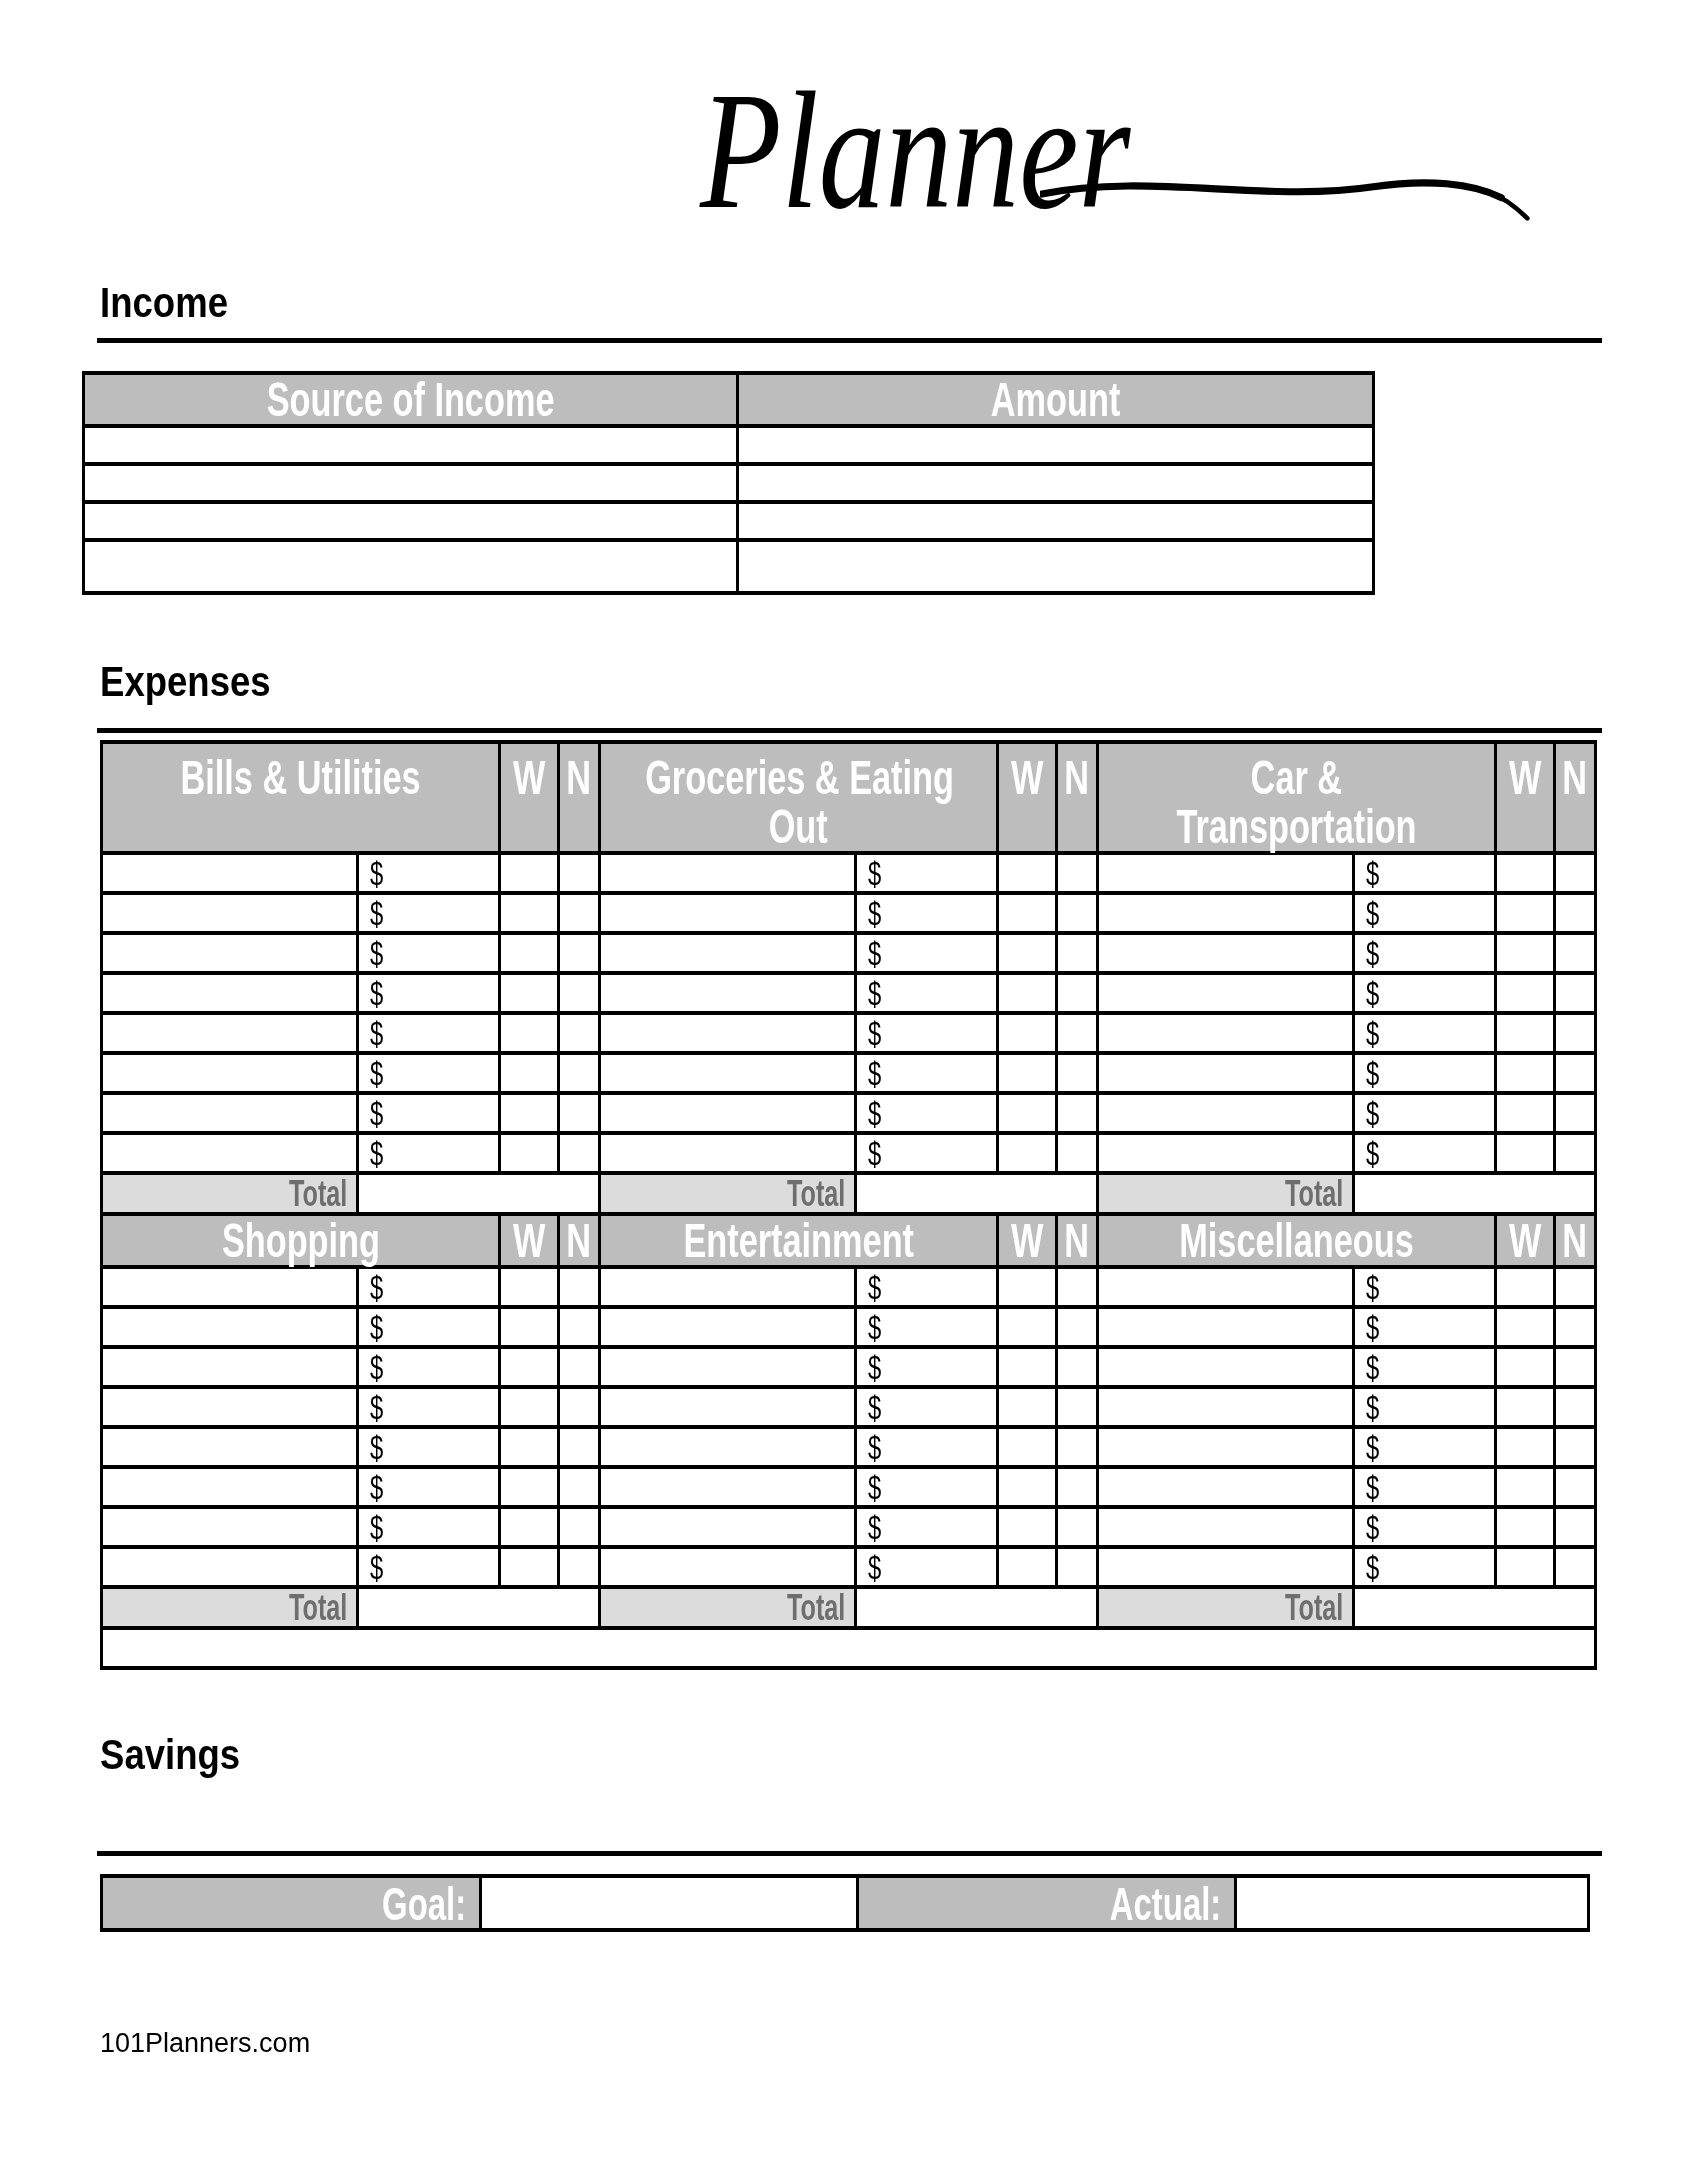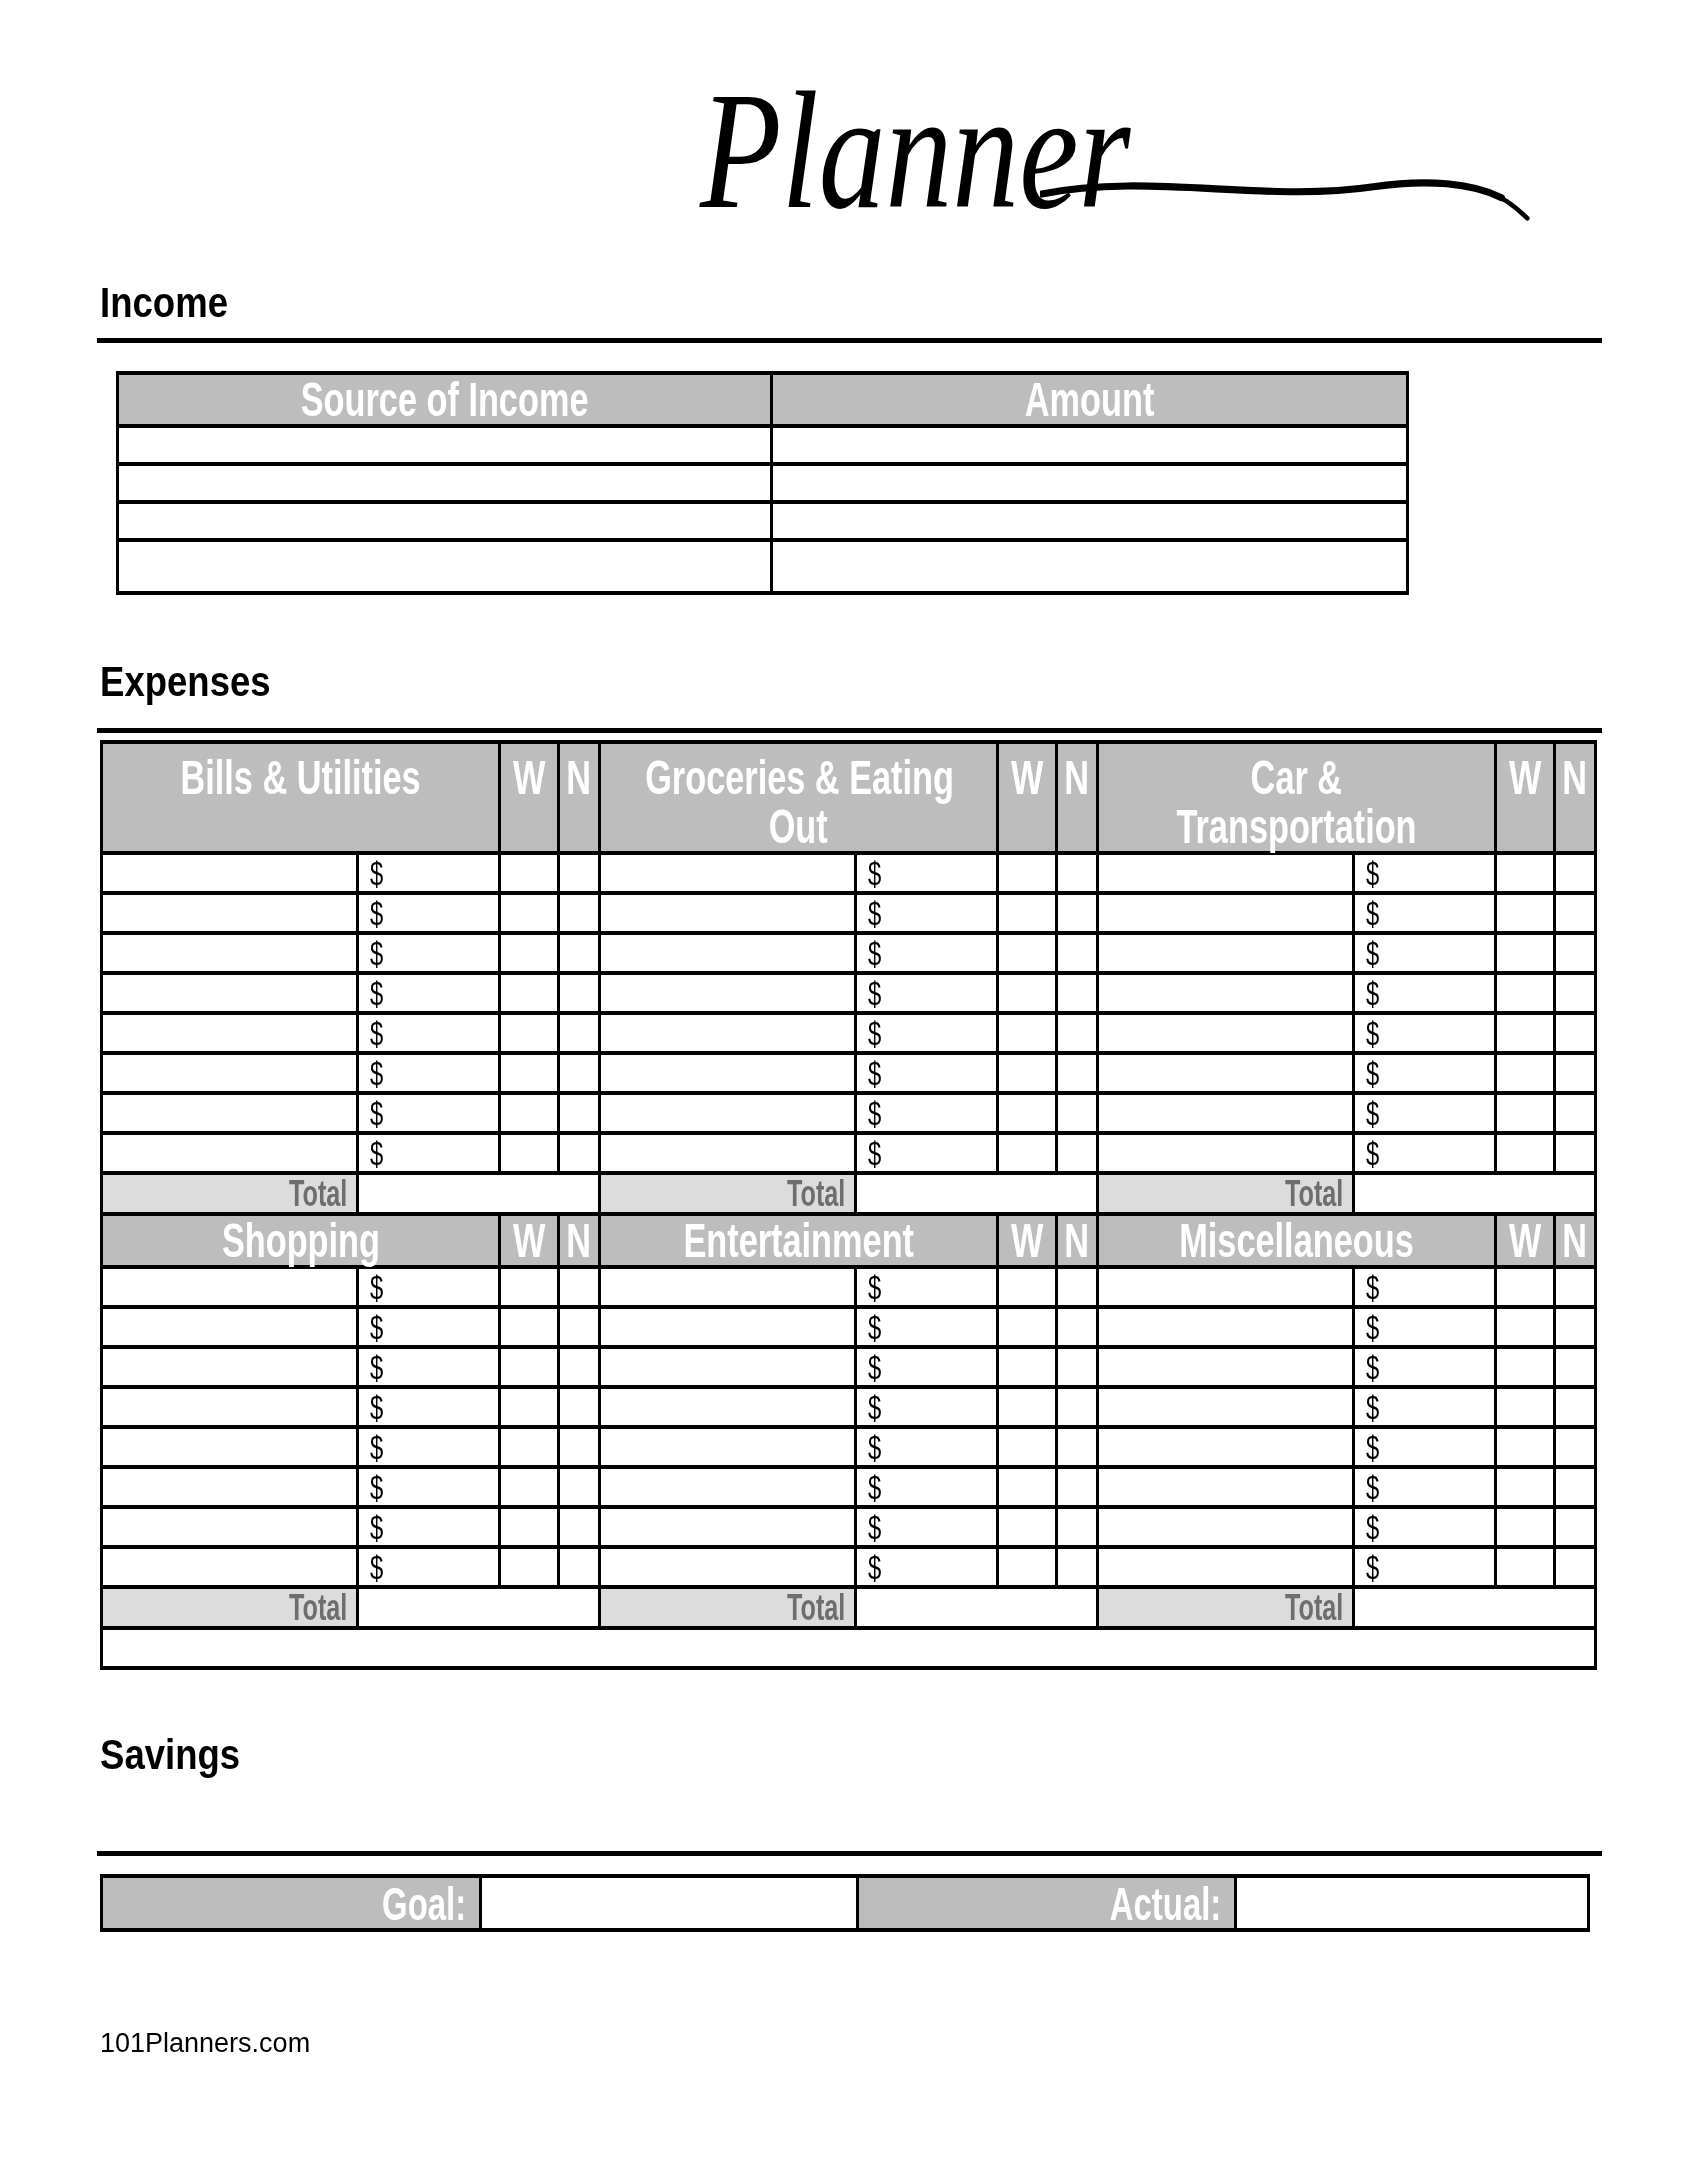--- a/index.html
+++ b/index.html
@@ -31,21 +31,21 @@
 
   
   .sec-head { position:absolute; left:100px; font-size:43px; font-weight:bold; color:#000; line-height:1; }
   .rule { position:absolute; left:97px; width:1505px; height:5.4px; background:var(--border,#000); }
 
   
   table { border-collapse:collapse; table-layout:fixed; position:absolute; }
   td, th { padding:0; border:3.6px solid var(--border,#000); border-top-width:4.5px; border-bottom-width:4.5px; overflow:visible; }
 
   
-  .income-table { left:116px; top:371px; width:1291px; }
+  .income-table { left:82px; top:371px; width:1291px; }
   .income-table thead tr { height:49px; }
   .income-table thead th { background:var(--hdr,#bdbdbd); text-align:center; vertical-align:middle; }
   .income-table thead th .cn { font-size:49px; color:var(--hdr-text,#fff); }
   .income-table tbody tr { height:38px; }
   .income-table tbody td { background:#fff; }
   .income-total-row { height:58px; }
   .income-total-label { background:var(--hdr,#bdbdbd); text-align:right; vertical-align:middle; padding-right:12.6px; }
   .income-total-label .cn { font-size:49px; color:var(--hdr-text,#fff); }
   .income-total-value { background:#fff; }
 

